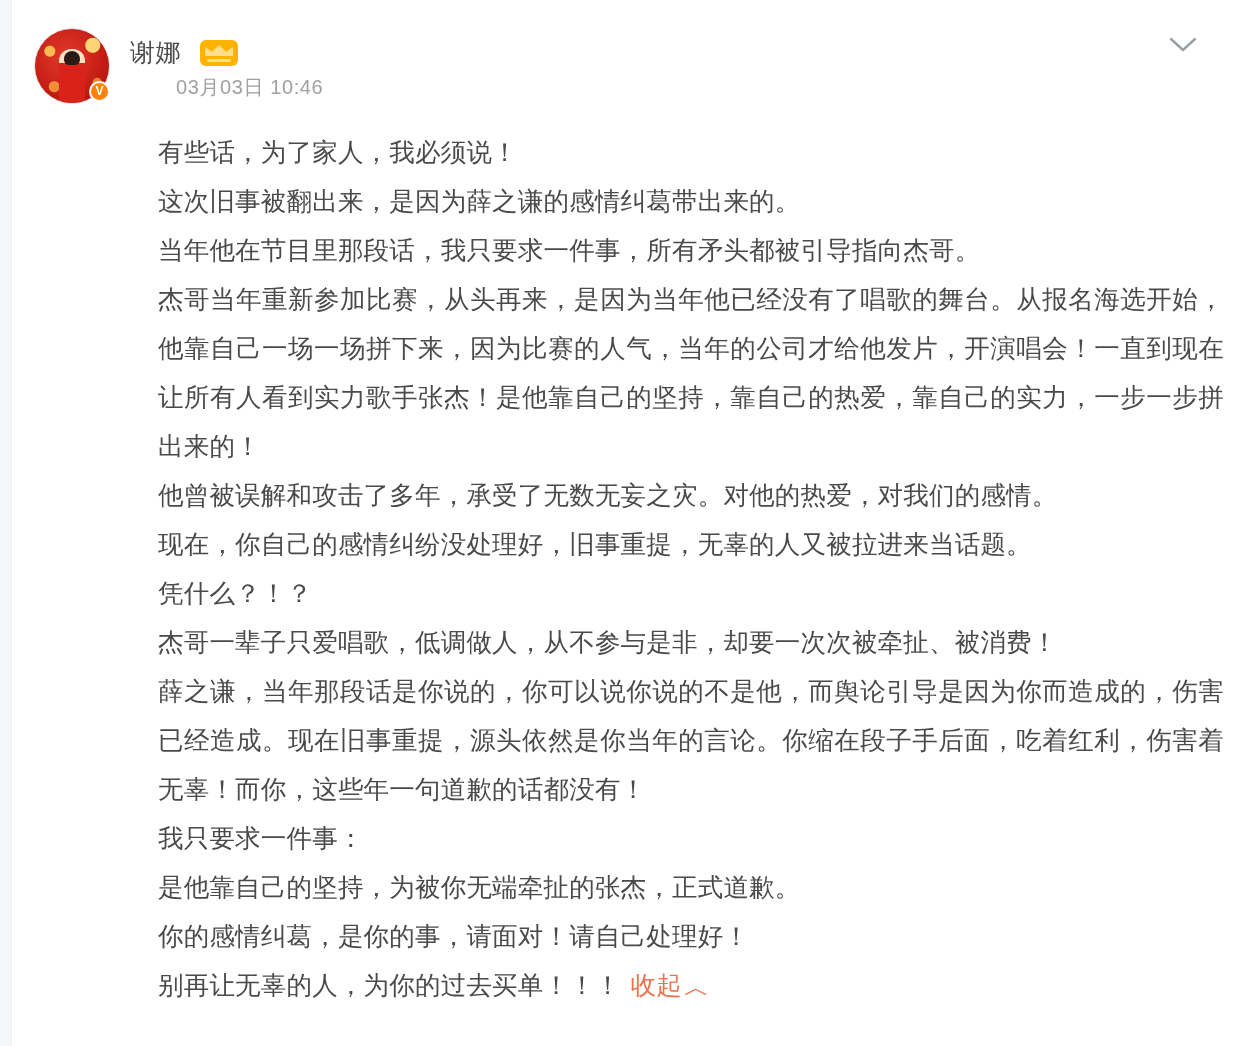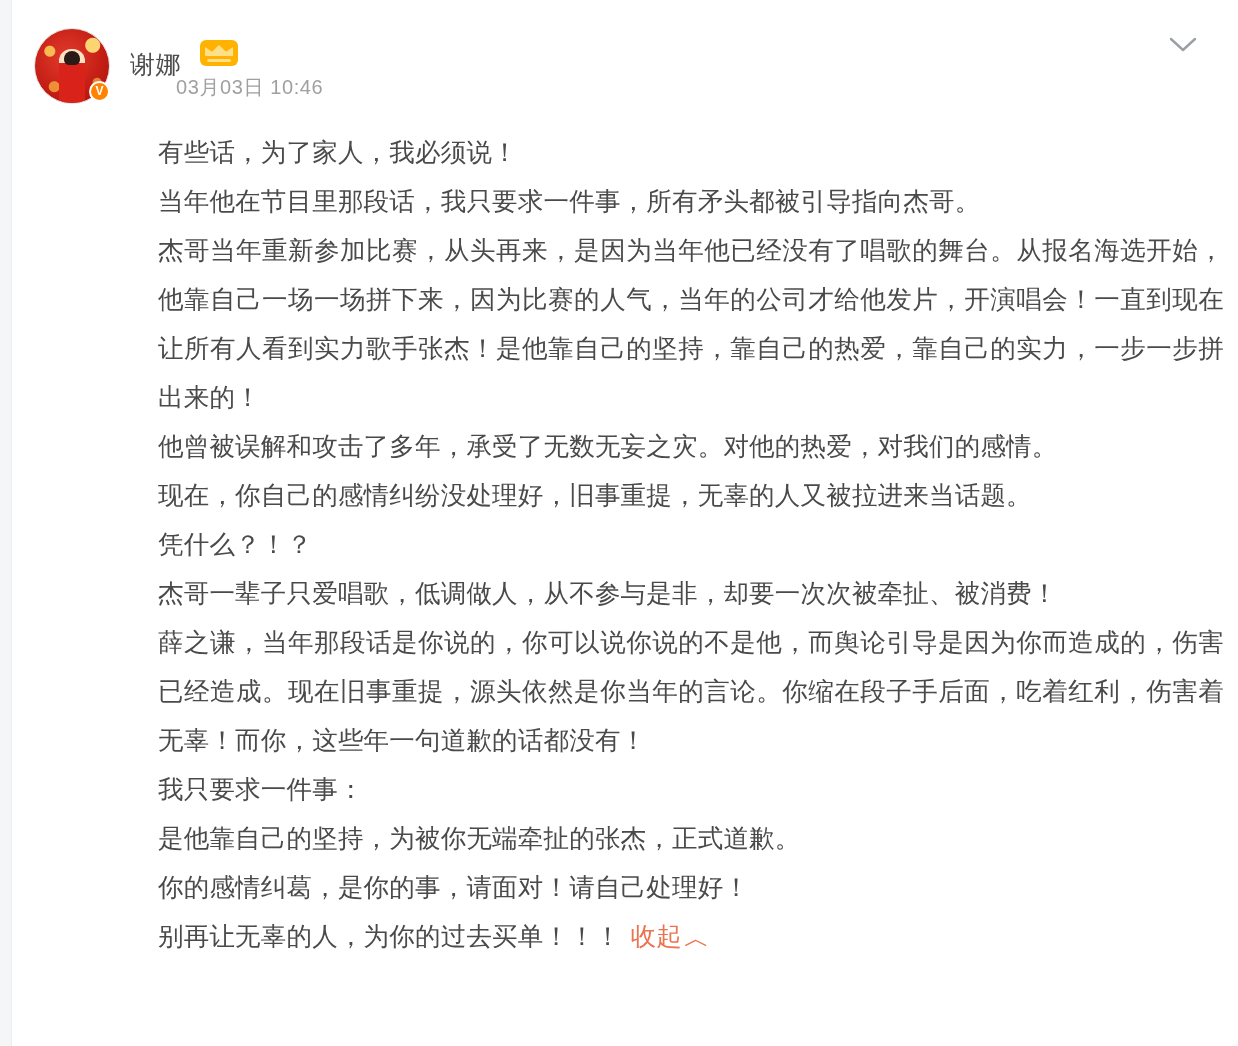--- a/index.html
+++ b/index.html
@@ -92,21 +92,20 @@
     font-weight: bold;
   }
 
   .nickname {
     position: absolute;
     left: 100px; top: 18px;
     font-size: 25px;
     color: #4c4c4c;
     font-weight: normal;
     letter-spacing: .5px;
-    margin-top: 12px;
   }
   .member-badge {
     position: absolute;
     left: 170px; top: 22px;
     width: 38px; height: 26px;
   }
   .member-badge .crown {
     position: absolute;
     left: 0; top: 0;
     width: 38px; height: 26px;
@@ -212,20 +211,21 @@
 
     <div class="collapse-chevron">
       <svg width="34" height="24" viewBox="0 0 34 24">
         <polyline points="5,7 17,18 29,7" fill="none" stroke="#9aa0a6" stroke-width="2.4" stroke-linecap="round" stroke-linejoin="round"></polyline>
       </svg>
     </div>
   </div>
 
   <div class="post-body">
     <p>有些话，为了家人，我必须说！</p>
+    <p>这次旧事被翻出来，是因为薛之谦的感情纠葛带出来的。</p>
     <p>当年他在节目里那段话，我只要求一件事，所有矛头都被引导指向杰哥。</p>
     <p>杰哥当年重新参加比赛，从头再来，是因为当年他已经没有了唱歌的舞台。从报名海选开始，他靠自己一场一场拼下来，因为比赛的人气，当年的公司才给他发片，开演唱会！一直到现在让所有人看到实力歌手张杰！是他靠自己的坚持，靠自己的热爱，靠自己的实力，一步一步拼出来的！</p>
     <p>他曾被误解和攻击了多年，承受了无数无妄之灾。对他的热爱，对我们的感情。</p>
     <p>现在，你自己的感情纠纷没处理好，旧事重提，无辜的人又被拉进来当话题。</p>
     <p>凭什么？！？</p>
     <p>杰哥一辈子只爱唱歌，低调做人，从不参与是非，却要一次次被牵扯、被消费！</p>
     <p>薛之谦，当年那段话是你说的，你可以说你说的不是他，而舆论引导是因为你而造成的，伤害已经造成。现在旧事重提，源头依然是你当年的言论。你缩在段子手后面，吃着红利，伤害着无辜！而你，这些年一句道歉的话都没有！</p>
     <p>我只要求一件事：</p>
     <p>是他靠自己的坚持，为被你无端牵扯的张杰，正式道歉。</p>
     <p>你的感情纠葛，是你的事，请面对！请自己处理好！</p>

